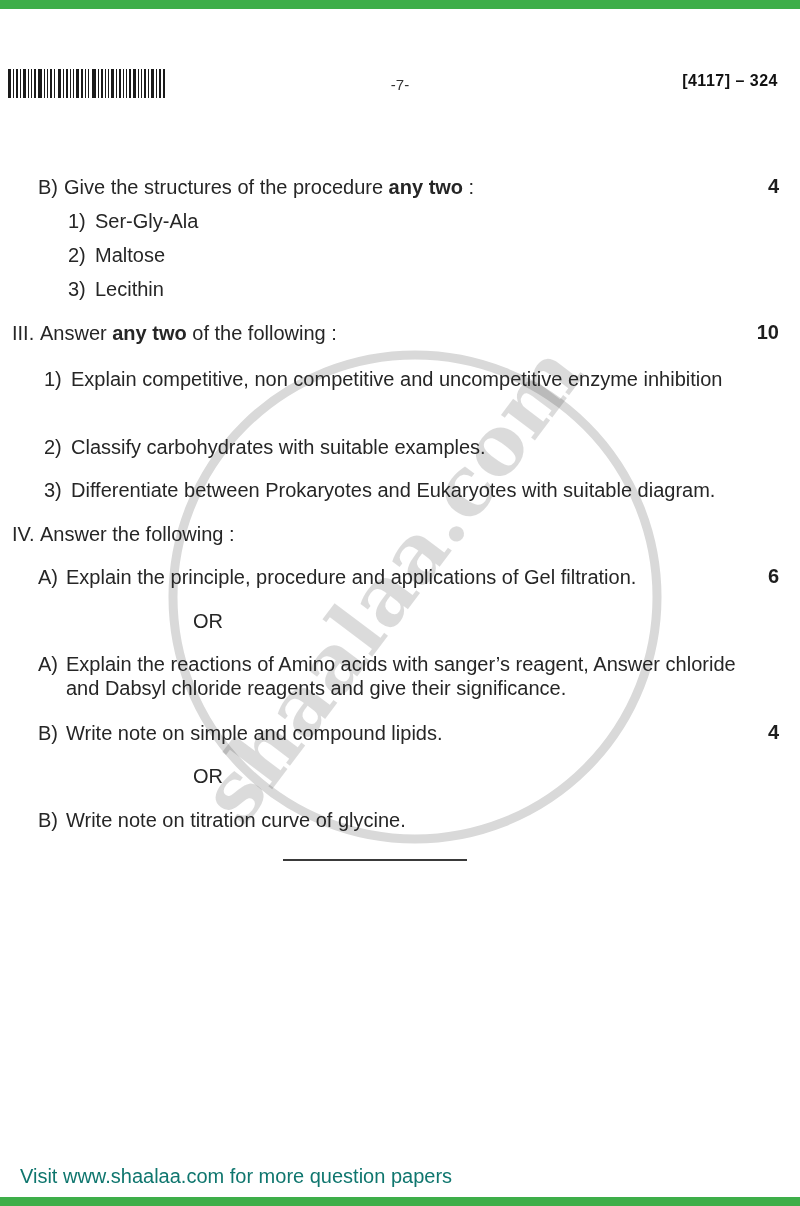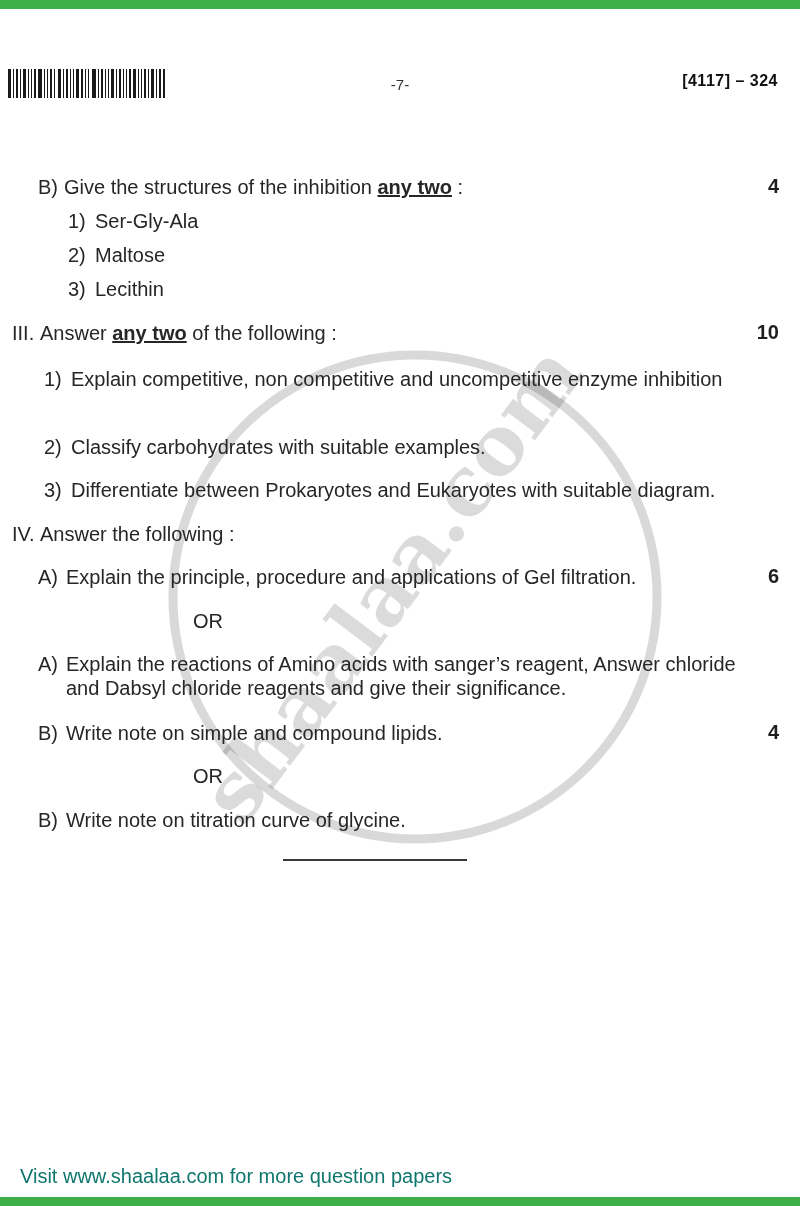--- a/index.html
+++ b/index.html
@@ -5,21 +5,21 @@
   html,body { margin:0; padding:0; background:#ffffff; }
   .page {
     position:relative; width:800px; height:1206px; margin:0 auto;
     background:#ffffff; overflow:hidden;
     font-family:"Liberation Sans", sans-serif; color:#222222;
   }
   .greenbar { position:absolute; left:0; width:800px; height:9px; }
   .greenbar.top { top:0; }
   .greenbar.bottom { bottom:0; }
   .line { position:absolute; font-size:20px; line-height:24px; white-space:nowrap; color:#262626; }
-  .line .b { font-weight:bold;text-decoration:underline; }
+  .line .b { font-weight:bold; }
   .mark { position:absolute; right:21px; font-size:20px; font-weight:bold; color:#1e1e1e; }
   .two-line span { display:block; }
   .pagenum { position:absolute; left:0; right:0; top:76px; text-align:center; font-size:15px; color:#333; }
   .papercode { position:absolute; right:22px; top:72px; font-size:16px; font-weight:bold; color:#111; letter-spacing:0.5px; }
   .footer { position:absolute; left:20px; top:1165px; font-size:20px; color:#0f766e; }
   .divider { position:absolute; left:283px; top:859px; width:184px; border-top:2px solid #3a3a3a; }
   .watermark { position:absolute; left:160px; top:340px; pointer-events:none; }
   .barcode { position:absolute; left:8px; top:69px; }
 </style>
 </head>
@@ -78,21 +78,21 @@
   </svg>
   <div class="pagenum">-7-</div>
   <div class="papercode">[4117] – 324</div>
 
   <svg class="watermark" width="515" height="520" viewBox="0 0 515 520">
     <circle cx="255" cy="257" r="242" fill="none" stroke="#d9d9d9" stroke-width="9"></circle>
     <text transform="translate(237,248) rotate(-53)" text-anchor="middle" dominant-baseline="middle" font-family="'DejaVu Serif', serif" font-weight="bold" font-size="82" fill="rgba(0,0,0,0.14)">shaalaa.com</text>
   </svg>
 
   <div class="line" style="left:38px; top:175px;">B)</div>
-  <div class="line" style="left:64px; top:175px;"><span>Give the structures of the inhibition </span><span class="b">any two</span><span> :</span></div>
+  <div class="line" style="left:64px; top:175px;"><span>Give the structures of the procedure </span><span class="b">any two</span><span> :</span></div>
   <div class="mark" style="top:175px;">4</div>
 
   <div class="line" style="left:68px; top:209px;">1)</div>
   <div class="line" style="left:95px; top:209px;">Ser-Gly-Ala</div>
   <div class="line" style="left:68px; top:243px;">2)</div>
   <div class="line" style="left:95px; top:243px;">Maltose</div>
   <div class="line" style="left:68px; top:277px;">3)</div>
   <div class="line" style="left:95px; top:277px;">Lecithin</div>
 
   <div class="line" style="left:12px; top:321px;">III.</div>

